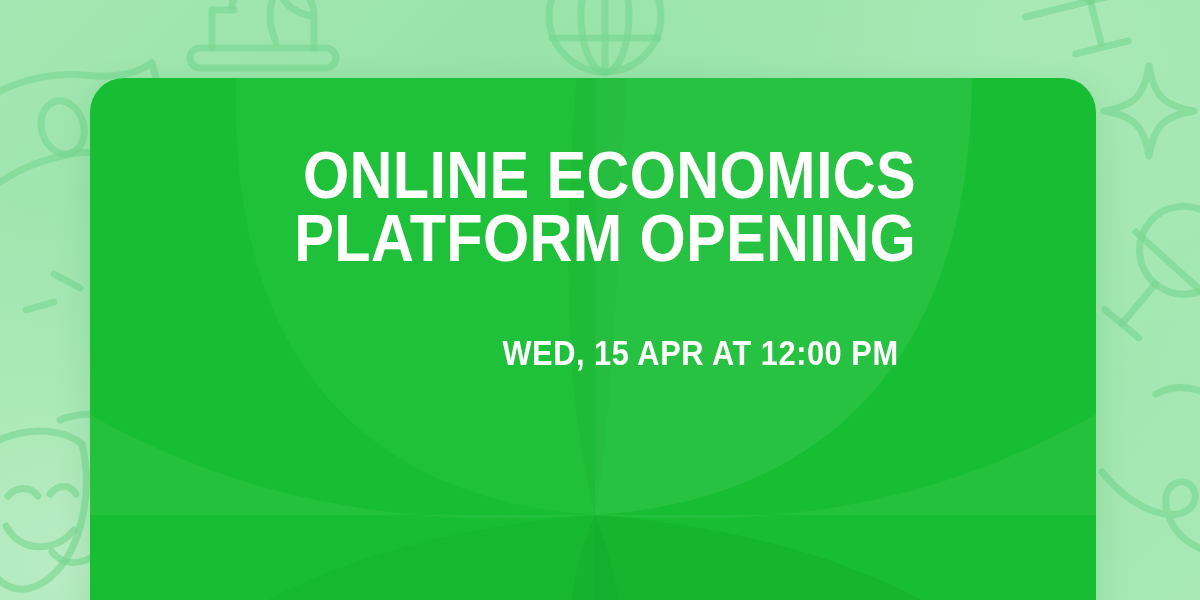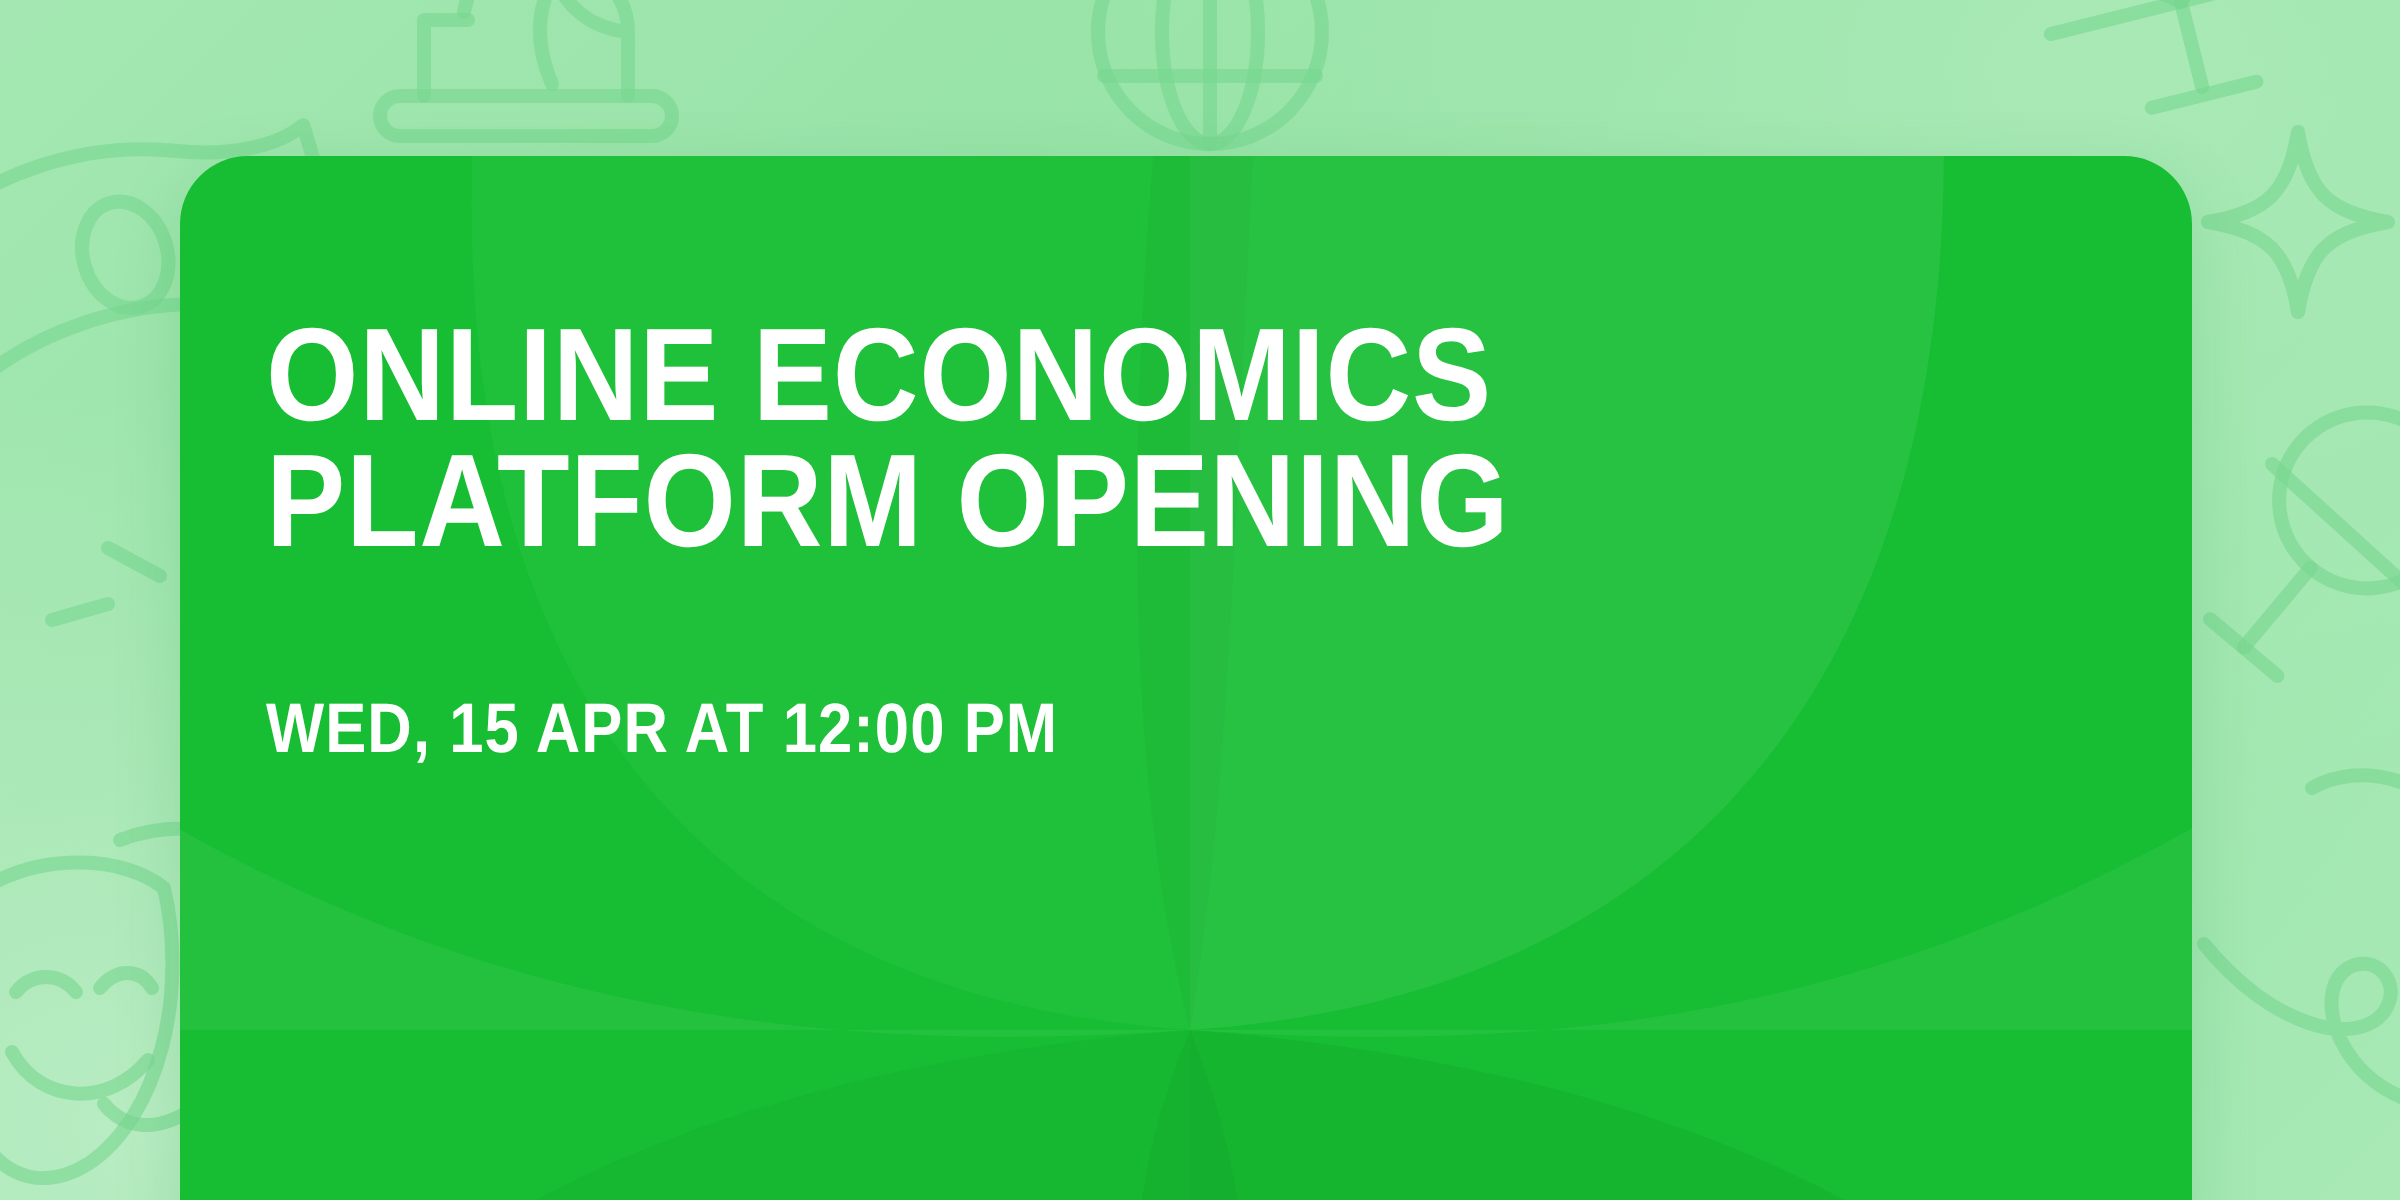--- a/index.html
+++ b/index.html
@@ -38,22 +38,23 @@
     background:#17BE33;
     overflow:hidden;
     box-shadow:0 10px 34px rgba(20,140,50,.16);
   }
   .petals { position:absolute; inset:0; }
   .petals svg { position:absolute; left:0; top:0; }
 
   
   .content {
     position:absolute;
-    left:43px; top:78px;
+    left:43px; top:66px;
     width:870px;
+    text-align:right;
   }
   .evt-title {
     color:#FFFFFF;
     font-family:"Liberation Sans Narrow","Liberation Sans", sans-serif;
     font-weight:700;
     font-size:66px;
     line-height:0.96;
     letter-spacing:0.4px;
     text-transform:uppercase;
     transform:scaleX(0.90);

